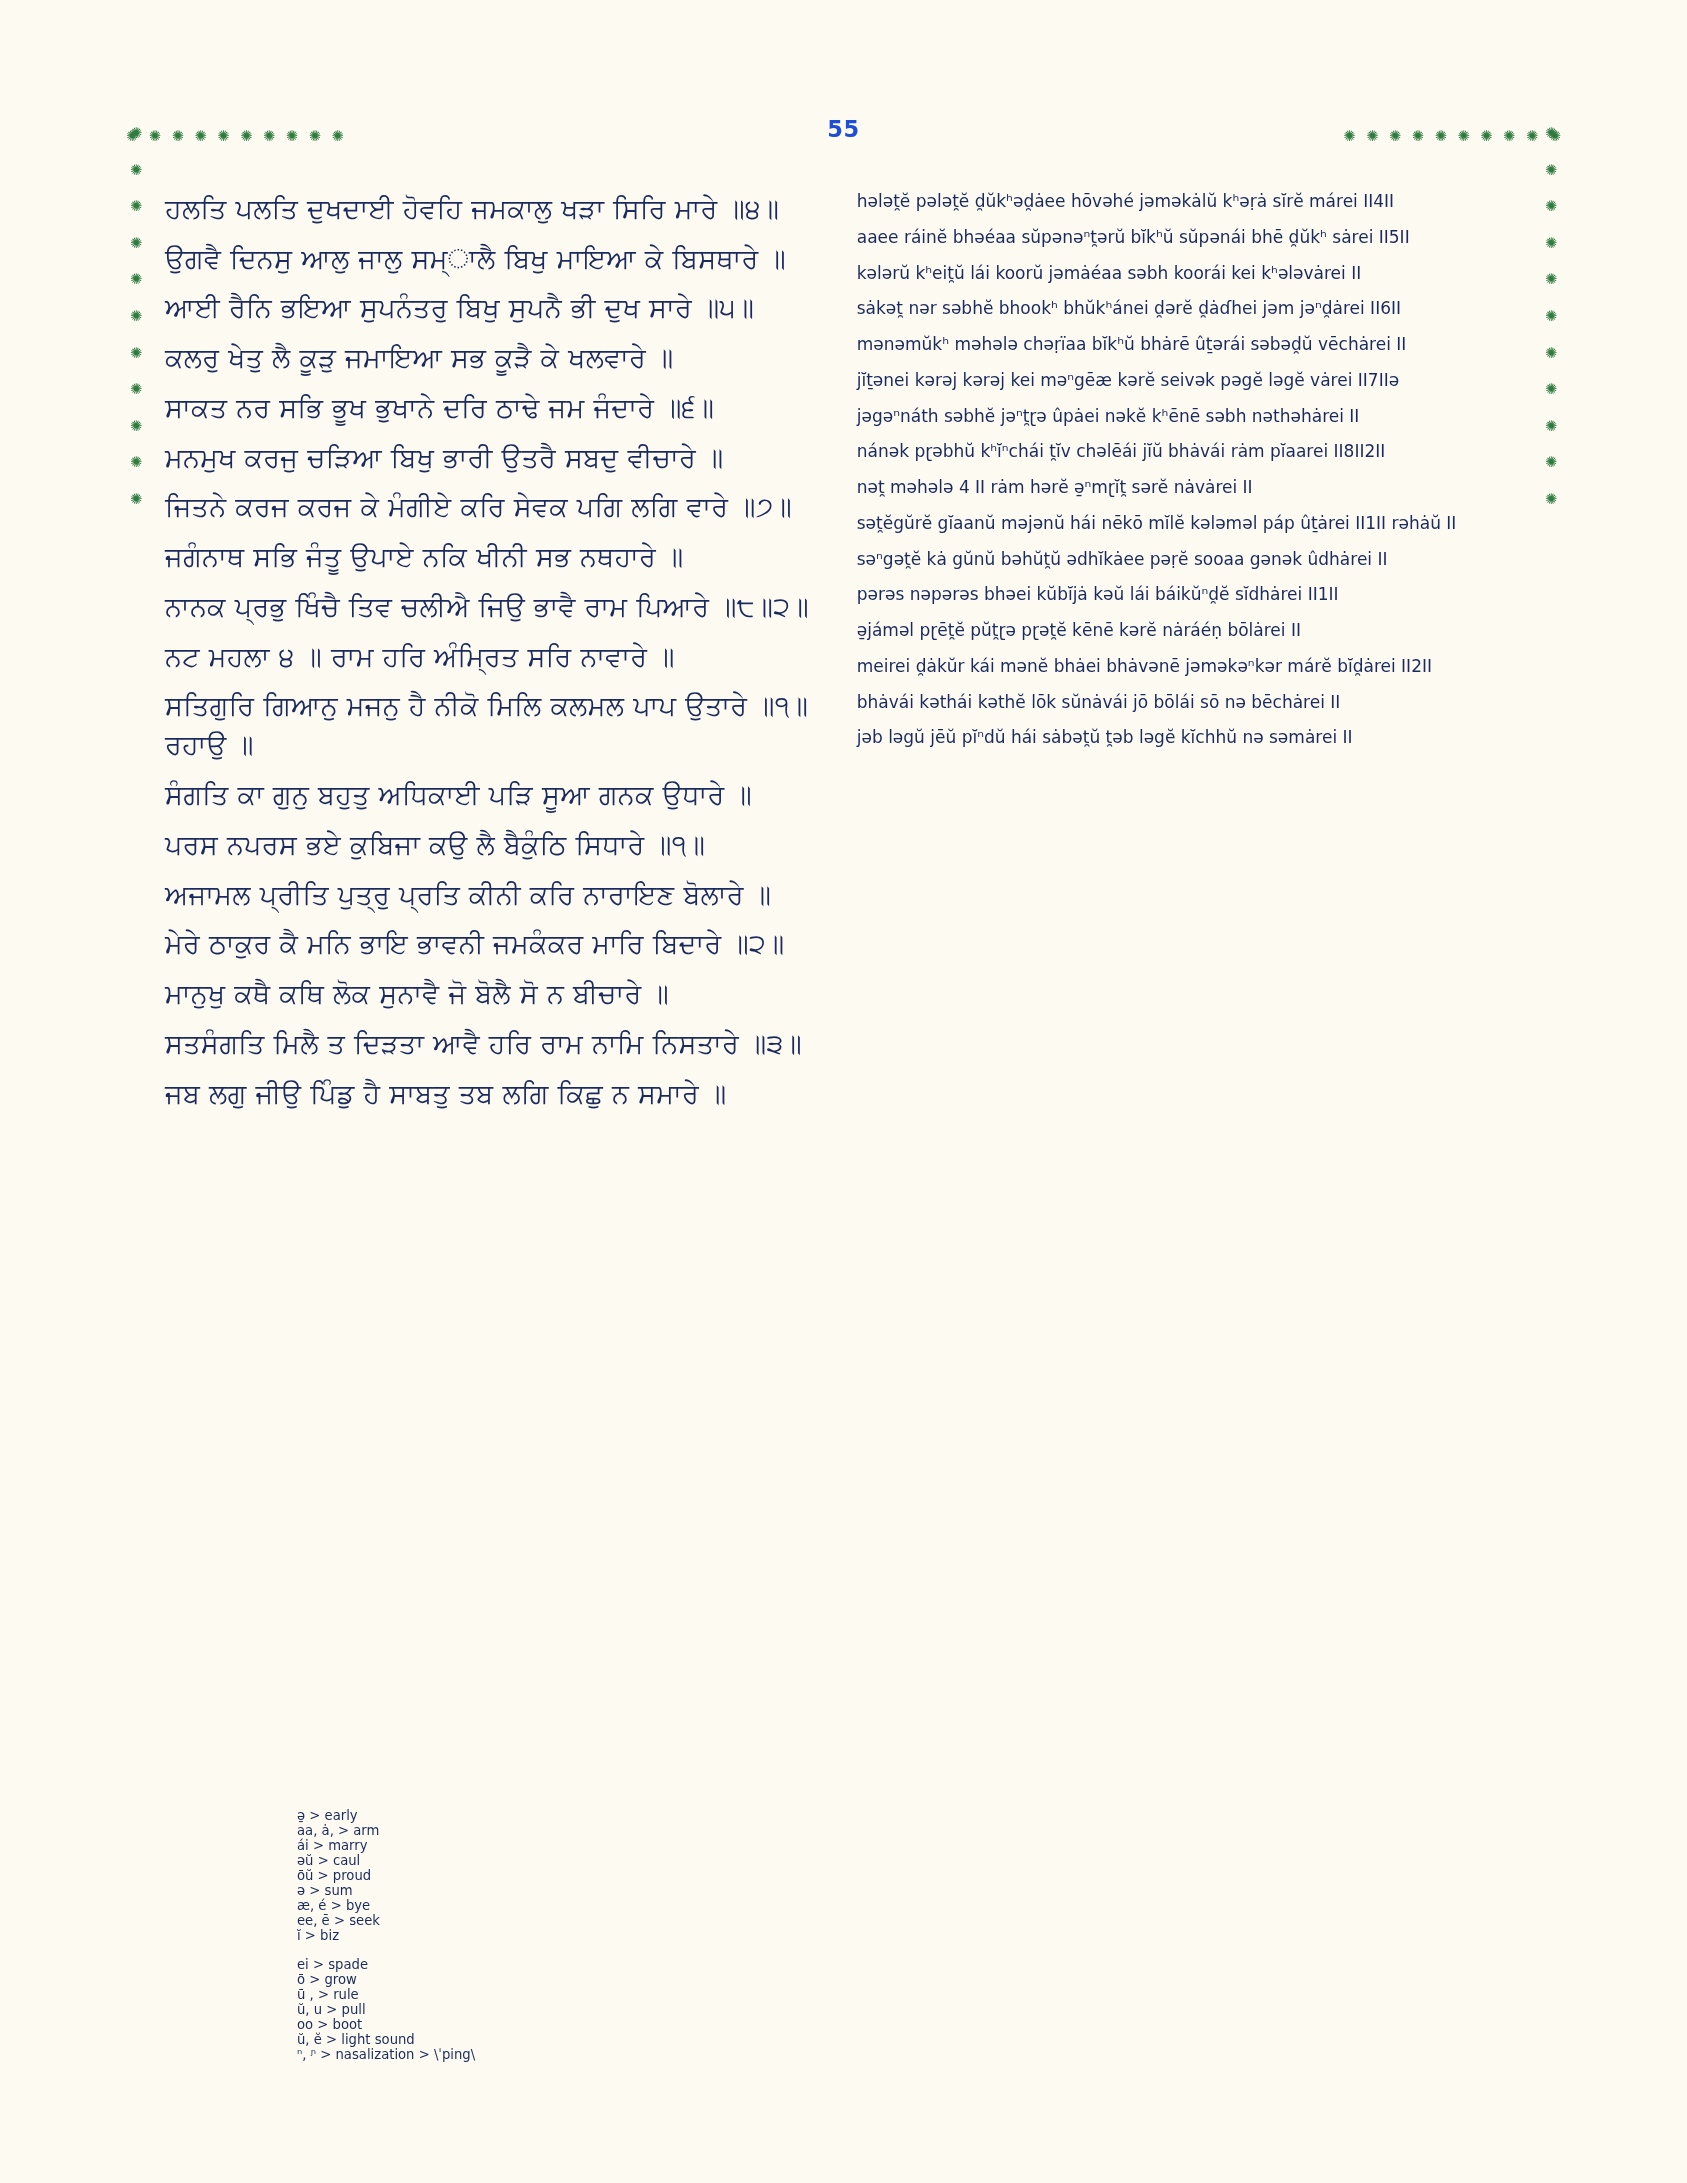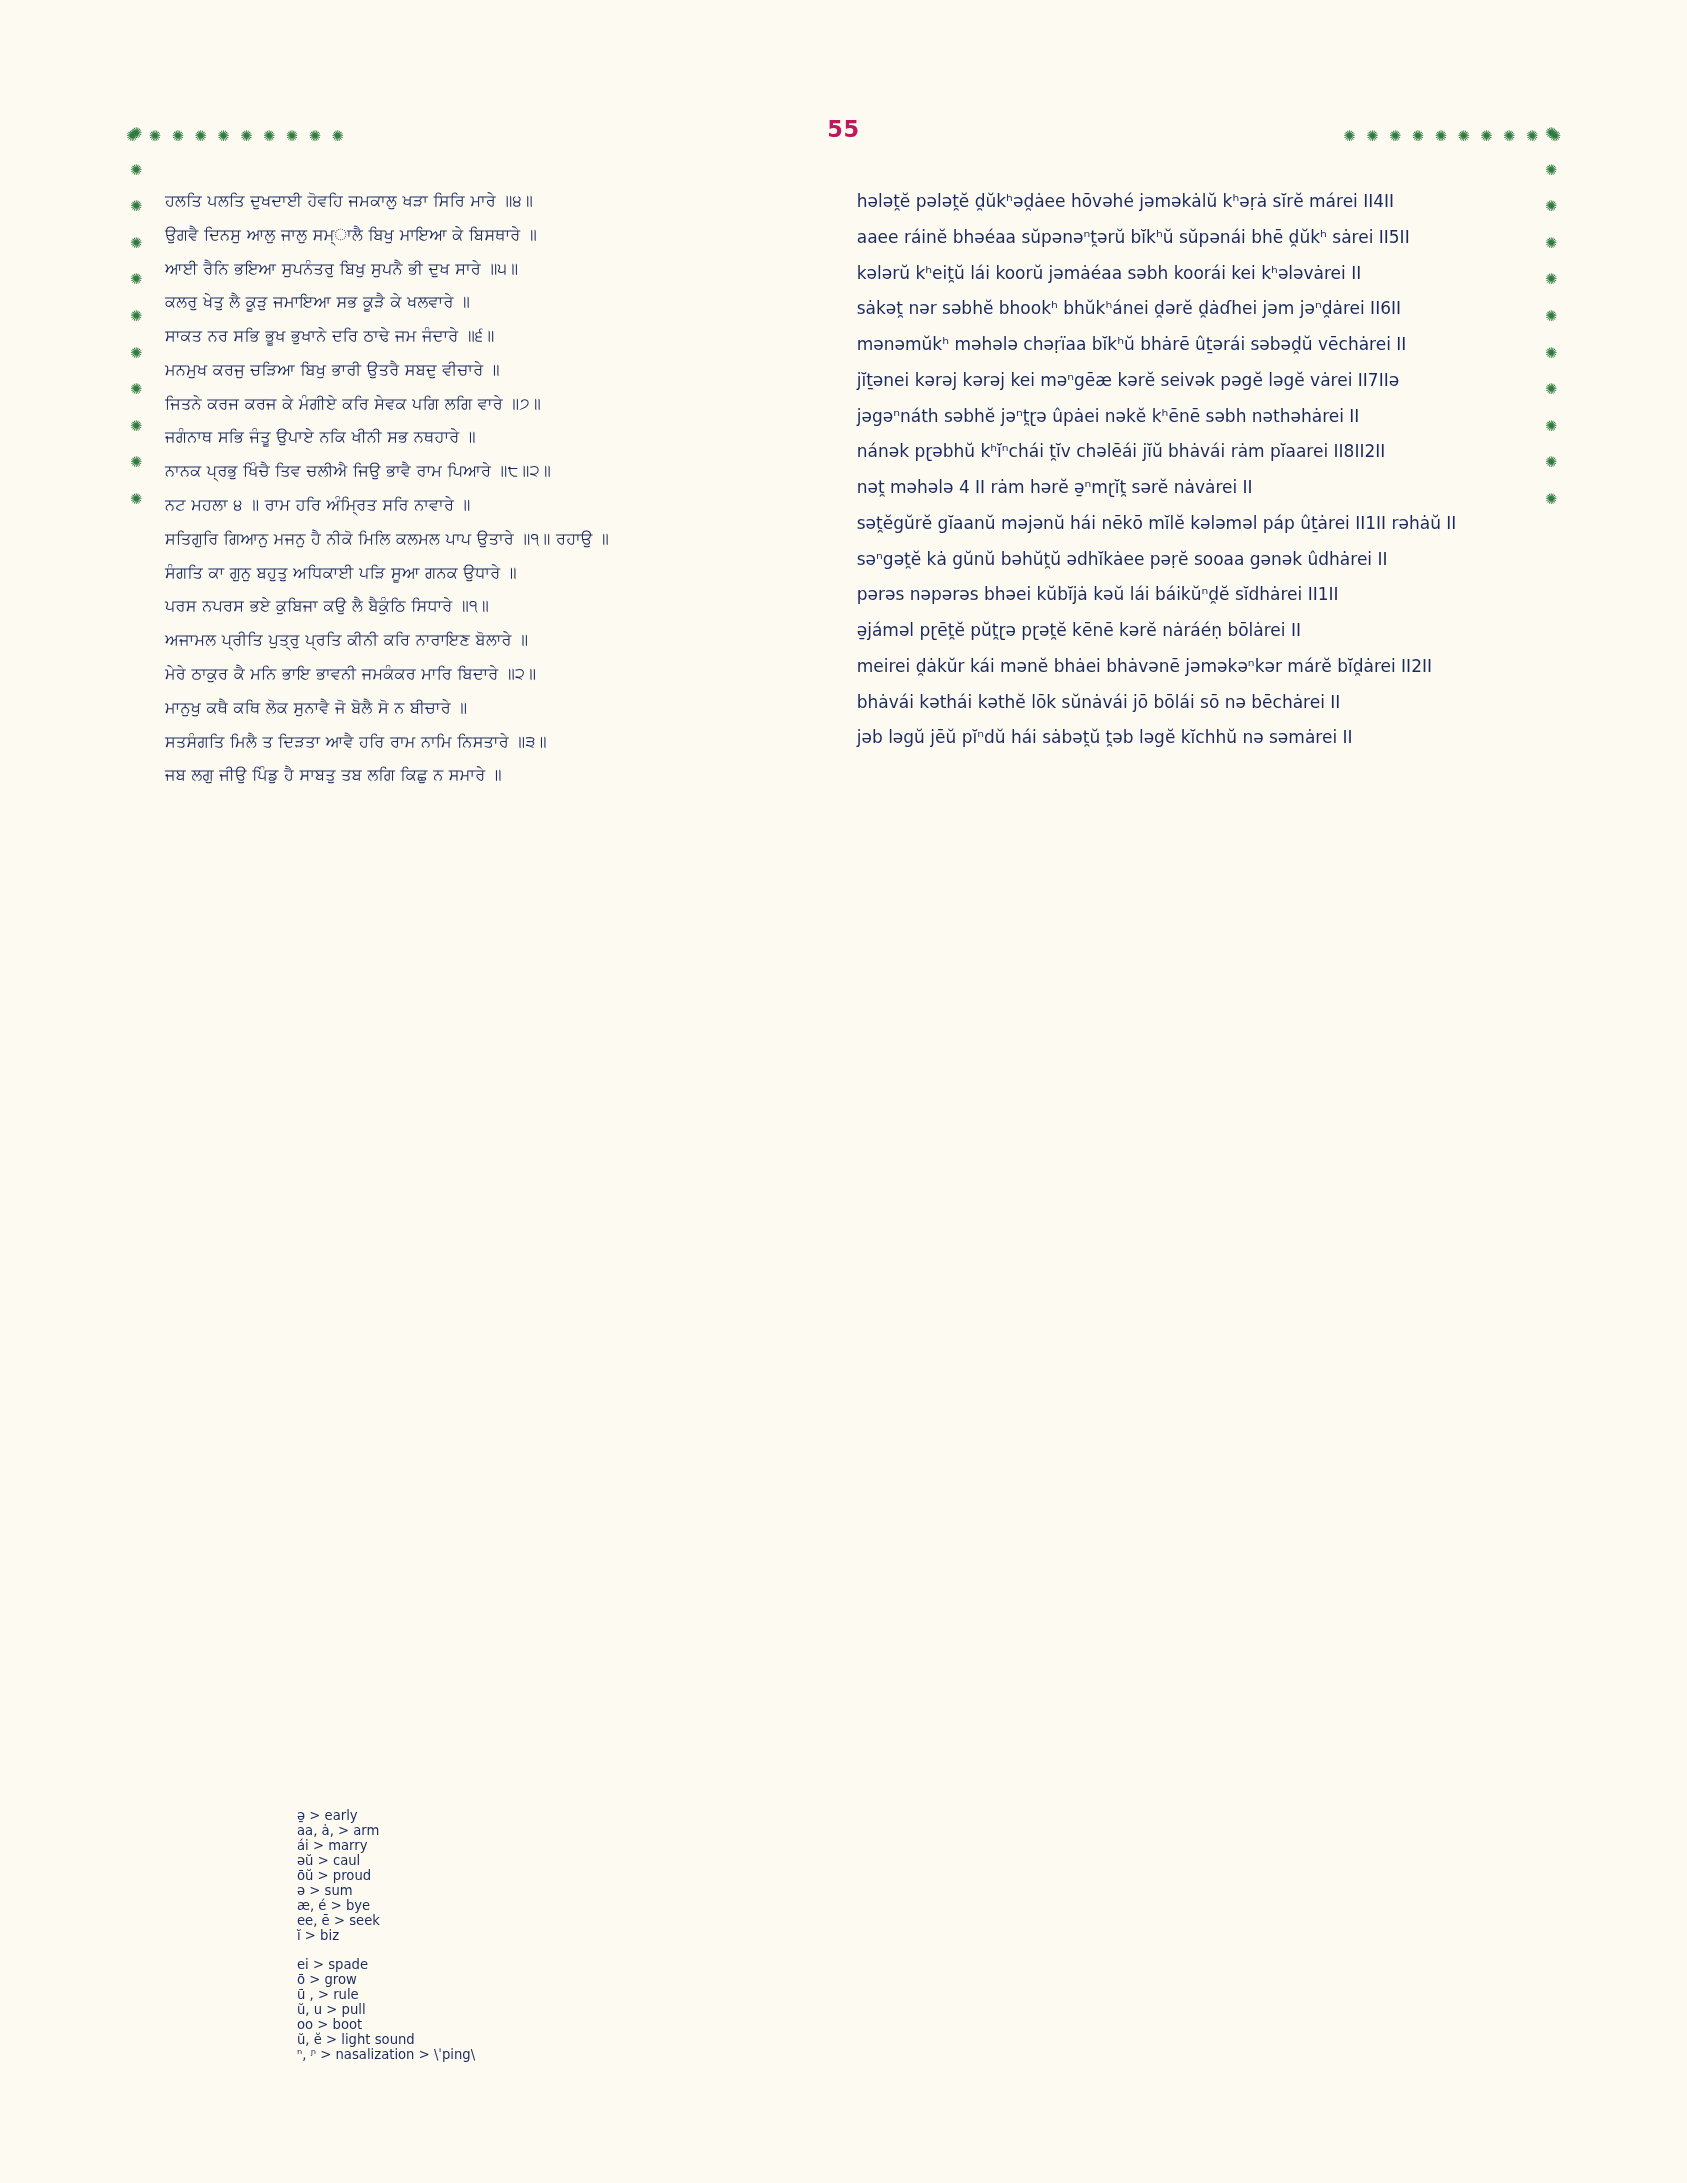--- a/index.html
+++ b/index.html
@@ -50,37 +50,37 @@
   .orn-row.right .flower { margin: 0 0 0 10.6px; }
 
   .page-number {
     position: absolute;
     top: 116px;
     left: 0;
     right: 0;
     text-align: center;
     font-size: 22.5px;
     font-weight: bold;
-    color: #be185d;
+    color: #1d4ed8;
     letter-spacing: 0.7px;
   }
 
   .content {
     position: absolute;
     top: 189px;
     left: 165px;
     right: 165px;
     display: flex;
     gap: 26.5px;
   }
   .col {
     width: 50%;
   }
   .col-gurmukhi .line {
-    font-size: 16px;
+    font-size: 27px;
     line-height: 1.45;
     margin-bottom: 10.6px;
     letter-spacing: 0.3px;
   }
   .col-roman .line {
     font-size: 17px;
     line-height: 1.48;
     margin-bottom: 10.6px;
   }
   .col-roman .line.just {

